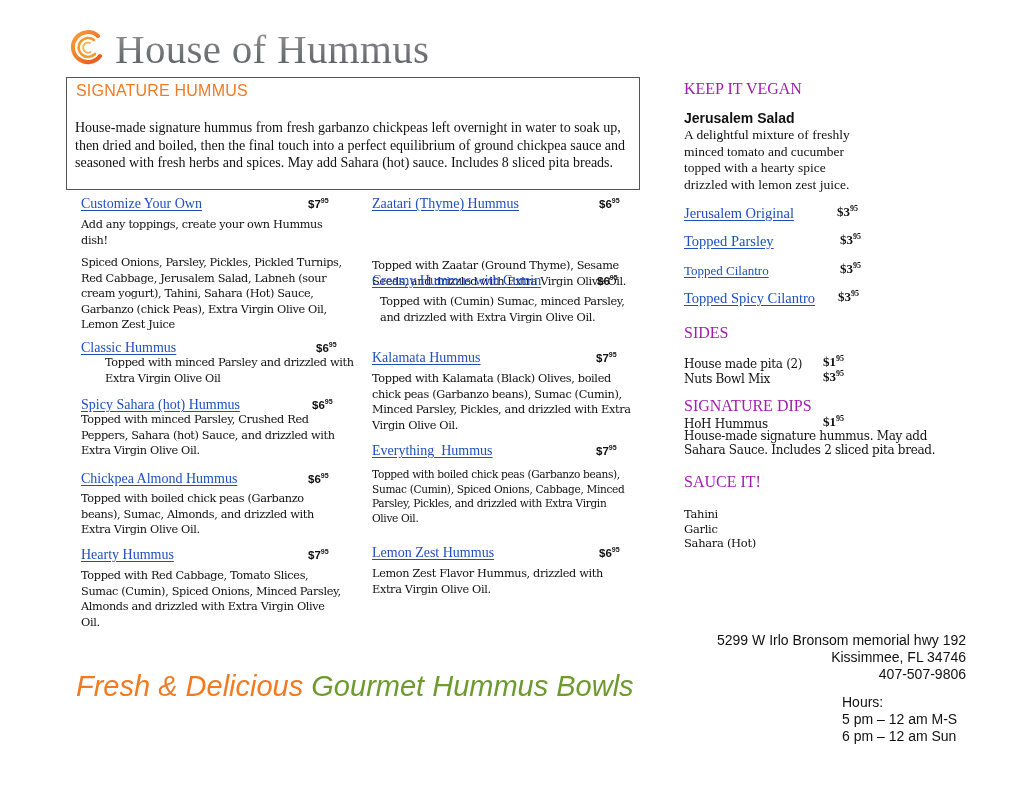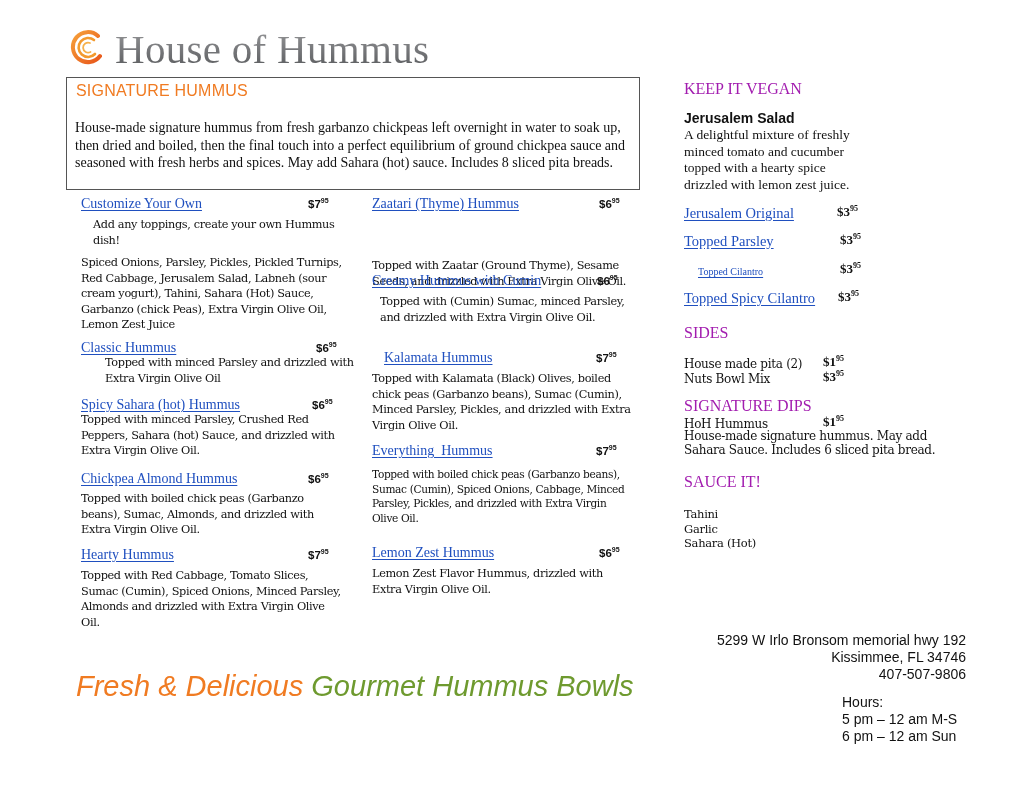--- a/index.html
+++ b/index.html
@@ -55,21 +55,21 @@
 <div class="abs title">House of Hummus</div>
 
 <div class="abs sig-box">
   <div class="abs sig-head">SIGNATURE HUMMUS</div>
   <div class="abs sig-desc">House-made signature hummus from fresh garbanzo chickpeas left overnight in water to soak up, then dried and boiled, then the final touch into a perfect equilibrium of ground chickpea sauce and seasoned with fresh herbs and spices. May add Sahara (hot) sauce. Includes 8 sliced pita breads.</div>
 </div>
 
 <div class="abs" style="left:81px; top:196px; width:260px;">
   <span class="abs item-name" style="left:0; top:0;">Customize Your Own</span>
   <span class="abs item-price" style="left:227px; top:1px;"><span>$7</span><sup>95</sup></span>
-  <div class="abs item-desc" style="left:0; top:21px; width:265px;margin-left:12px;">Add any toppings, create your own Hummus dish!</div>
+  <div class="abs item-desc" style="left:0; top:21px; width:265px;">Add any toppings, create your own Hummus dish!</div>
   <div class="abs item-desc" style="left:0; top:59px; width:262px;">Spiced Onions, Parsley, Pickles, Pickled Turnips, Red Cabbage, Jerusalem Salad, Labneh (sour cream yogurt), Tahini, Sahara (Hot) Sauce, Garbanzo (chick Peas), Extra Virgin Olive Oil, Lemon Zest Juice</div>
 </div>
 
 <div class="abs" style="left:81px; top:340px; width:260px;">
   <span class="abs item-name" style="left:0; top:0;">Classic Hummus</span>
   <span class="abs item-price" style="left:235px; top:1px;"><span>$6</span><sup>95</sup></span>
   <div class="abs item-desc" style="left:0; top:15px; width:262px;margin-left:24px;">Topped with minced Parsley and drizzled with Extra Virgin Olive Oil</div>
 </div>
 
 <div class="abs" style="left:81px; top:397px; width:260px;">
@@ -96,21 +96,21 @@
   <div class="abs item-desc" style="left:0; top:21px; width:262px;margin-top:41px;">Topped with Zaatar (Ground Thyme), Sesame Seeds, and drizzled with Extra Virgin Olive Oil.</div>
 </div>
 
 <div class="abs" style="left:372px; top:273px; width:265px;">
   <span class="abs item-name" style="left:0; top:0;">Creamy Hummus with Cumin</span>
   <span class="abs item-price" style="left:225px; top:1px;"><span>$6</span><sup>95</sup></span>
   <div class="abs item-desc" style="left:8px; top:21px; width:262px;">Topped with (Cumin) Sumac, minced Parsley, and drizzled with Extra Virgin Olive Oil.</div>
 </div>
 
 <div class="abs" style="left:372px; top:350px; width:265px;">
-  <span class="abs item-name" style="left:12px; top:0;">Kalamata Hummus</span>
+  <span class="abs item-name" style="left:0; top:0;">Kalamata Hummus</span>
   <span class="abs item-price" style="left:224px; top:1px;"><span>$7</span><sup>95</sup></span>
   <div class="abs item-desc" style="left:0; top:21px; width:262px;">Topped with Kalamata (Black) Olives, boiled chick peas (Garbanzo beans), Sumac (Cumin), Minced Parsley, Pickles, and drizzled with Extra Virgin Olive Oil.</div>
 </div>
 
 <div class="abs" style="left:372px; top:443px; width:265px;">
   <span class="abs item-name" style="left:0; top:0; white-space:pre;">Everything  Hummus</span>
   <span class="abs item-price" style="left:224px; top:1px;"><span>$7</span><sup>95</sup></span>
   <div class="abs item-desc" style="left:0; top:24px; width:262px; font-size:10.6px; line-height:14.5px;">Topped with boiled chick peas (Garbanzo beans), Sumac (Cumin), Spiced Onions, Cabbage, Minced Parsley, Pickles, and drizzled with Extra Virgin Olive Oil.</div>
 </div>
 
@@ -126,21 +126,21 @@
 
 <div class="abs" style="left:684px; top:204px;">
   <span class="item-name" style="font-size:14.5px;">Jerusalem Original</span>
   <span class="abs vegan-price" style="left:153px; top:0;"><span>$3</span><sup>95</sup></span>
 </div>
 <div class="abs" style="left:684px; top:232px;">
   <span class="item-name" style="font-size:14.5px;">Topped Parsley</span>
   <span class="abs vegan-price" style="left:156px; top:0;"><span>$3</span><sup>95</sup></span>
 </div>
 <div class="abs" style="left:684px; top:261px;">
-  <span class="item-name" style="font-size:10px;margin-left:14px;">Topped Cilantro</span>
+  <span class="item-name" style="font-size:13px;">Topped Cilantro</span>
   <span class="abs vegan-price" style="left:156px; top:0;"><span>$3</span><sup>95</sup></span>
 </div>
 <div class="abs" style="left:684px; top:289px;">
   <span class="item-name" style="font-size:14.5px;">Topped Spicy Cilantro</span>
   <span class="abs vegan-price" style="left:154px; top:0;"><span>$3</span><sup>95</sup></span>
 </div>
 
 <div class="abs orange-head" style="left:684px; top:324px;">SIDES</div>
 <div class="abs" style="left:684px; top:354px;">
   <span class="side-line">House made pita (2)</span>
@@ -150,21 +150,21 @@
   <span class="side-line">Nuts Bowl Mix</span>
   <span class="abs vegan-price" style="left:139px; top:0;"><span>$3</span><sup>95</sup></span>
 </div>
 
 <div class="abs orange-head" style="left:684px; top:397px;">SIGNATURE DIPS</div>
 <div class="abs" style="left:684px; top:414px;">
   <span class="side-line">HoH Hummus</span>
   <span class="abs vegan-price" style="left:139px; top:0;"><span>$1</span><sup>95</sup></span>
 </div>
 <div class="abs side-line" style="left:684px; top:429px;">House-made signature hummus. May add</div>
-<div class="abs side-line" style="left:684px; top:443px;">Sahara Sauce. Includes 6 sliced pita bread.</div>
+<div class="abs side-line" style="left:684px; top:443px;">Sahara Sauce. Includes 2 sliced pita bread.</div>
 
 <div class="abs orange-head" style="left:684px; top:473px;">SAUCE IT!</div>
 <div class="abs side-line" style="left:684px; top:507px; font-size:11.5px;">Tahini</div>
 <div class="abs side-line" style="left:684px; top:522px; font-size:11.5px;">Garlic</div>
 <div class="abs side-line" style="left:684px; top:536px; font-size:11.5px;">Sahara (Hot)</div>
 
 <div class="abs addr" style="right:58px; top:632px;">
   <div>5299 W Irlo Bronsom memorial hwy 192</div>
   <div>Kissimmee, FL 34746</div>
   <div>407-507-9806</div>

